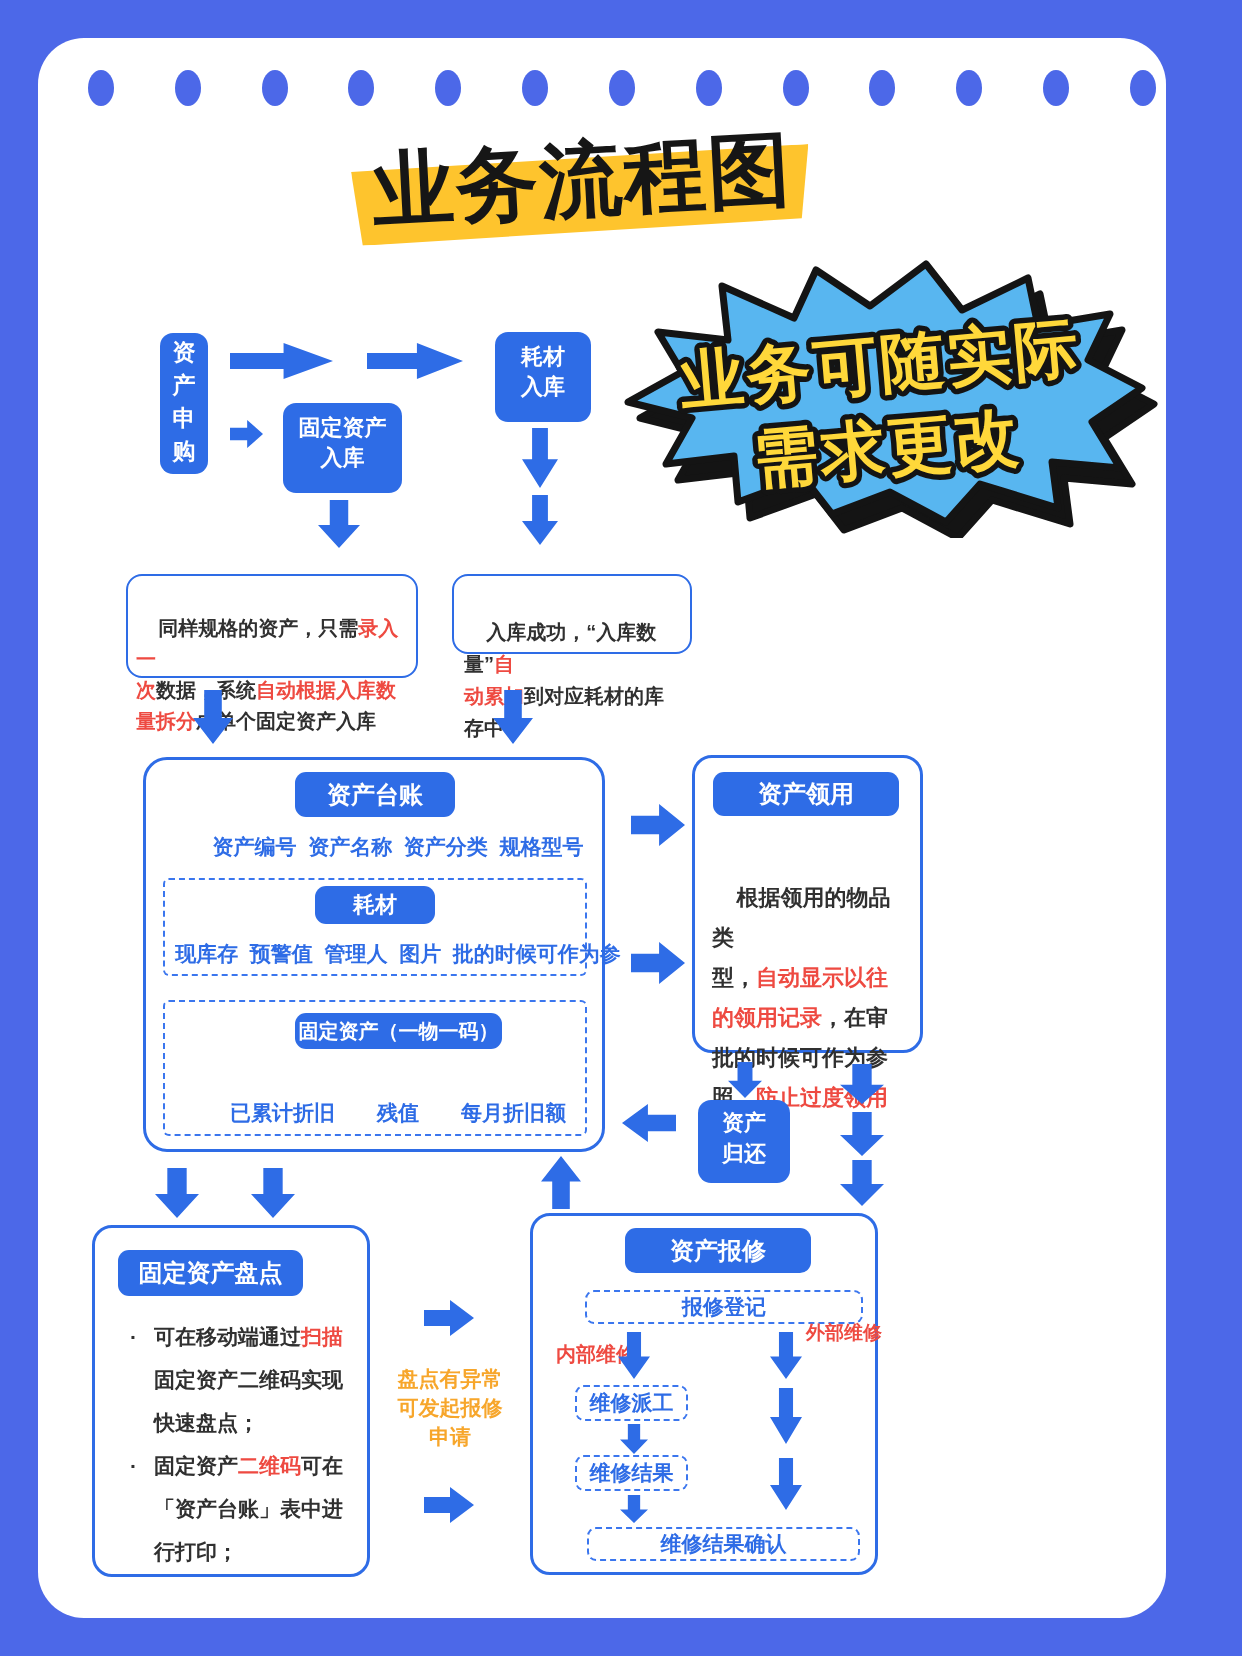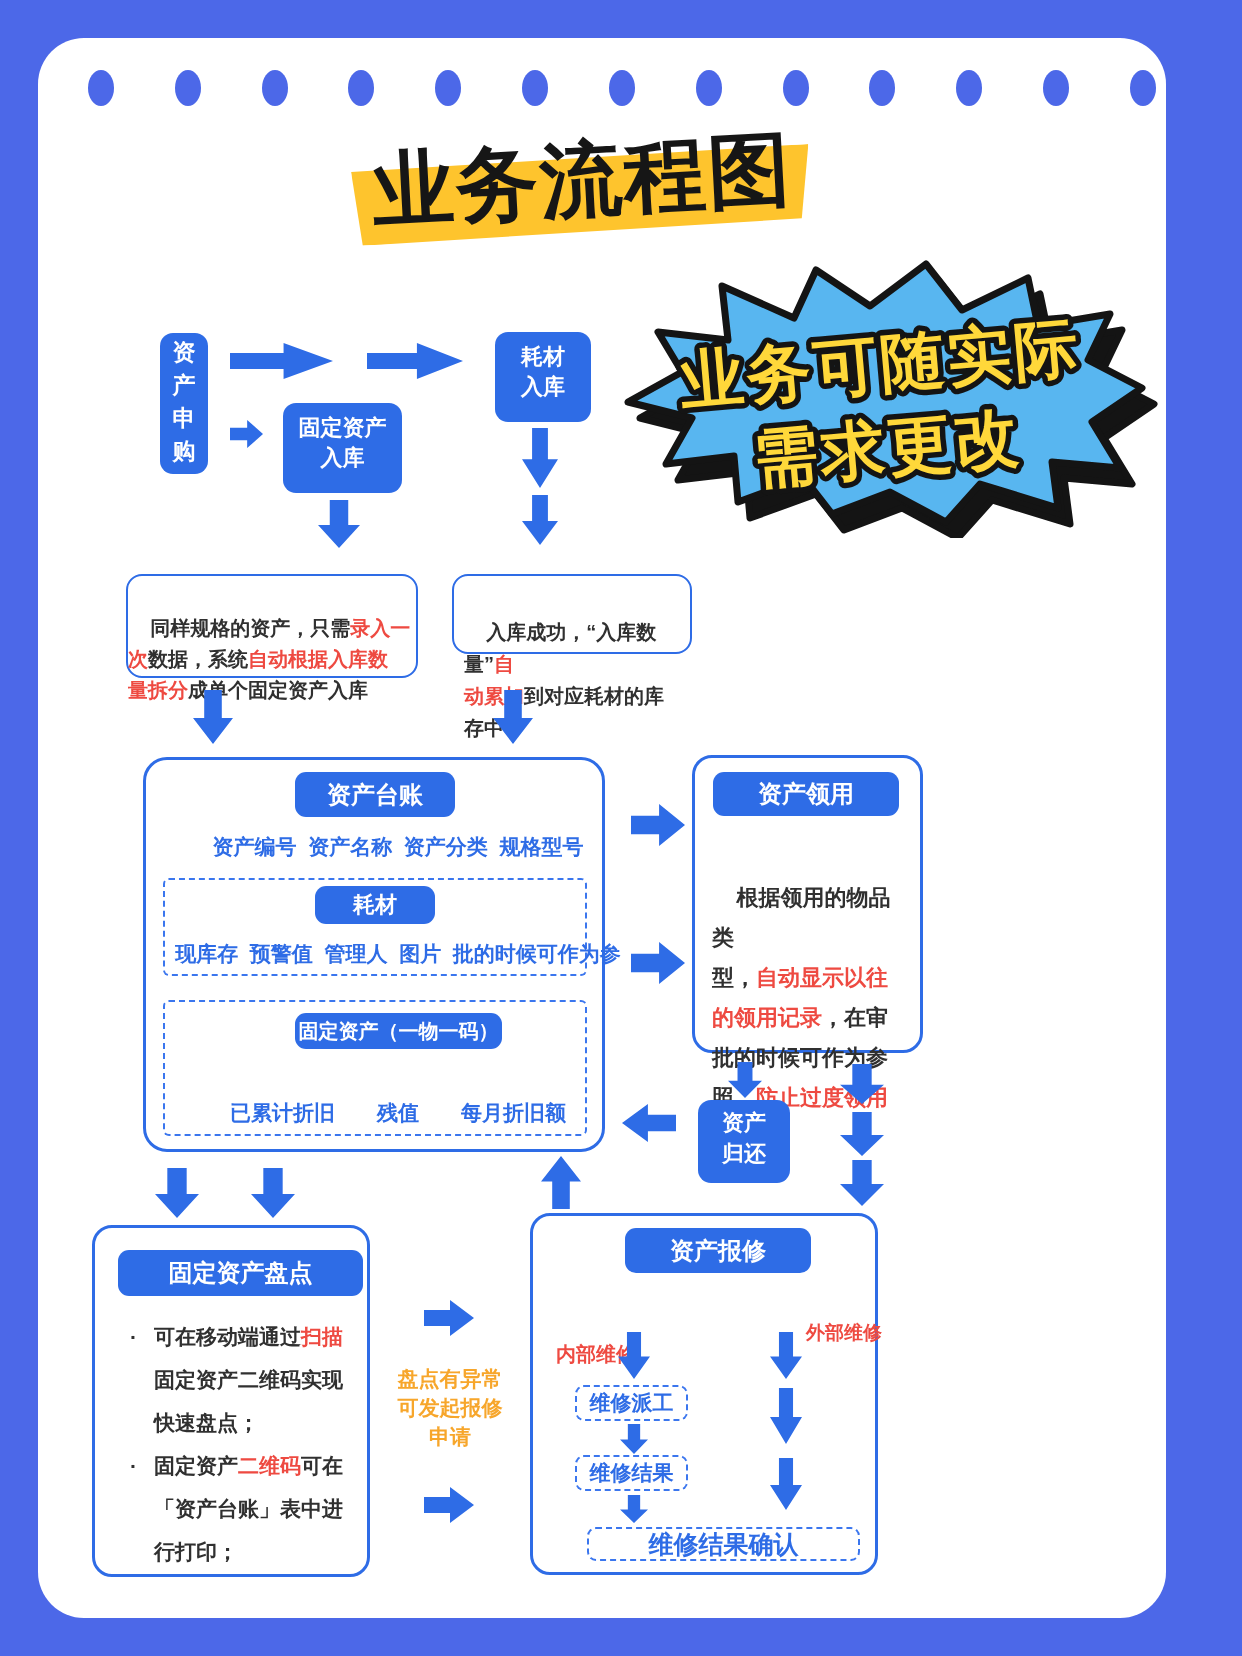--- a/index.html
+++ b/index.html
@@ -91,21 +91,21 @@
   <div class="ar r" style="left:367px;top:343px;width:96px;height:36px;"></div>
   <div class="ar r" style="left:230px;top:420px;width:33px;height:28px;"></div>
   <div class="node" style="left:283px;top:403px;width:119px;height:80px;font-size:22px;line-height:30px;padding-top:10px;">固定资产
 入库</div>
   <div class="node" style="left:495px;top:332px;width:96px;height:80px;font-size:22px;line-height:30px;padding-top:10px;">耗材
 入库</div>
   <div class="ar d" style="left:318px;top:500px;width:42px;height:48px;"></div>
   <div class="ar d" style="left:522px;top:428px;width:36px;height:60px;"></div>
   <div class="ar d" style="left:522px;top:495px;width:36px;height:50px;"></div>
 
-  <div class="note" style="left:126px;top:574px;width:292px;height:104px;padding:6px 0;">
+  <div class="note" style="left:126px;top:574px;width:292px;height:104px;padding:6px 8px;">
     <span><span class="seg-dark">同样规格的资产，只需</span><span class="seg-red">录入一
 次</span><span class="seg-dark">数据，系统</span><span class="seg-red">自动根据入库数
 量拆分</span><span class="seg-dark">成单个固定资产入库</span></span>
   </div>
   <div class="note" style="left:452px;top:574px;width:240px;height:80px;padding:8px 10px;line-height:32px;">
     <span><span class="seg-dark">入库成功，“入库数量”</span><span class="seg-red">自
 动累加</span><span class="seg-dark">到对应耗材的库存中</span></span>
   </div>
 
   <div class="ar d" style="left:193px;top:690px;width:40px;height:54px;"></div>
@@ -139,21 +139,21 @@
 归还</div>
   <div class="ar l" style="left:622px;top:1104px;width:54px;height:38px;"></div>
   <div class="ar d" style="left:840px;top:1064px;width:44px;height:40px;"></div>
   <div class="ar d" style="left:840px;top:1112px;width:44px;height:44px;"></div>
   <div class="ar d" style="left:840px;top:1160px;width:44px;height:46px;"></div>
   <div class="ar u" style="left:541px;top:1156px;width:40px;height:53px;"></div>
   <div class="ar d" style="left:155px;top:1168px;width:44px;height:50px;"></div>
   <div class="ar d" style="left:251px;top:1168px;width:44px;height:50px;"></div>
 
   <div class="frame" style="left:92px;top:1225px;width:278px;height:352px;"></div>
-  <div class="pill" style="left:118px;top:1250px;width:245px;height:46px;font-size:24px;">固定资产盘点</div>
+  <div class="pill" style="left:118px;top:1250px;width:185px;height:46px;font-size:24px;">固定资产盘点</div>
   <div class="bullets">
     <div class="bullet-item">
       <span class="b">·</span>
       <span class="t"><span class="seg-dark">可在移动端通过</span><span class="seg-red">扫描</span><span class="seg-dark">
 固定资产二维码实现
 快速盘点；</span></span>
     </div>
     <div class="bullet-item">
       <span class="b">·</span>
       <span class="t"><span class="seg-dark">固定资产</span><span class="seg-red">二维码</span><span class="seg-dark">可在
@@ -163,24 +163,25 @@
   </div>
 
   <div class="ar r" style="left:424px;top:1300px;width:50px;height:36px;"></div>
   <div class="orange" style="left:388px;top:1364px;width:124px;">盘点有异常
 可发起报修
 申请</div>
   <div class="ar r" style="left:424px;top:1487px;width:50px;height:36px;"></div>
 
   <div class="frame" style="left:530px;top:1213px;width:348px;height:362px;"></div>
   <div class="pill" style="left:625px;top:1228px;width:186px;height:45px;font-size:24px;">资产报修</div>
+  <div class="dcell" style="left:585px;top:1290px;width:278px;height:34px;font-size:21px;">报修登记</div>
   <div class="redlbl" style="left:556px;top:1341px;">内部维修</div>
   <div class="ar d" style="left:618px;top:1332px;width:32px;height:47px;"></div>
   <div class="ar d" style="left:770px;top:1332px;width:32px;height:47px;"></div>
   <div class="dcell" style="left:575px;top:1385px;width:113px;height:36px;font-size:21px;">维修派工</div>
   <div class="ar d" style="left:770px;top:1388px;width:32px;height:56px;"></div>
   <div class="redlbl" style="left:806px;top:1320px;font-size:19px;">外部维修</div>
   <div class="ar d" style="left:620px;top:1424px;width:28px;height:30px;"></div>
   <div class="dcell" style="left:575px;top:1455px;width:113px;height:36px;font-size:21px;">维修结果</div>
   <div class="ar d" style="left:770px;top:1458px;width:32px;height:52px;"></div>
   <div class="ar d" style="left:620px;top:1495px;width:28px;height:28px;"></div>
-  <div class="dcell" style="left:587px;top:1527px;width:273px;height:34px;font-size:25px;">维修结果确认</div>
+  <div class="dcell" style="left:587px;top:1527px;width:273px;height:34px;font-size:21px;">维修结果确认</div>
 </div>
 
 </body></html>

